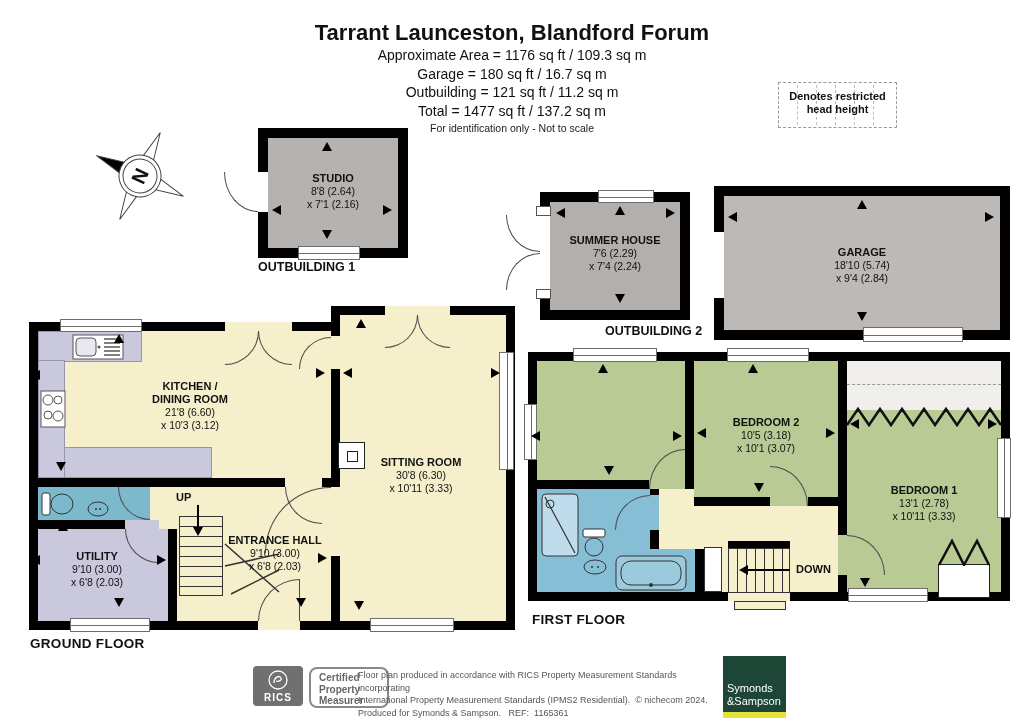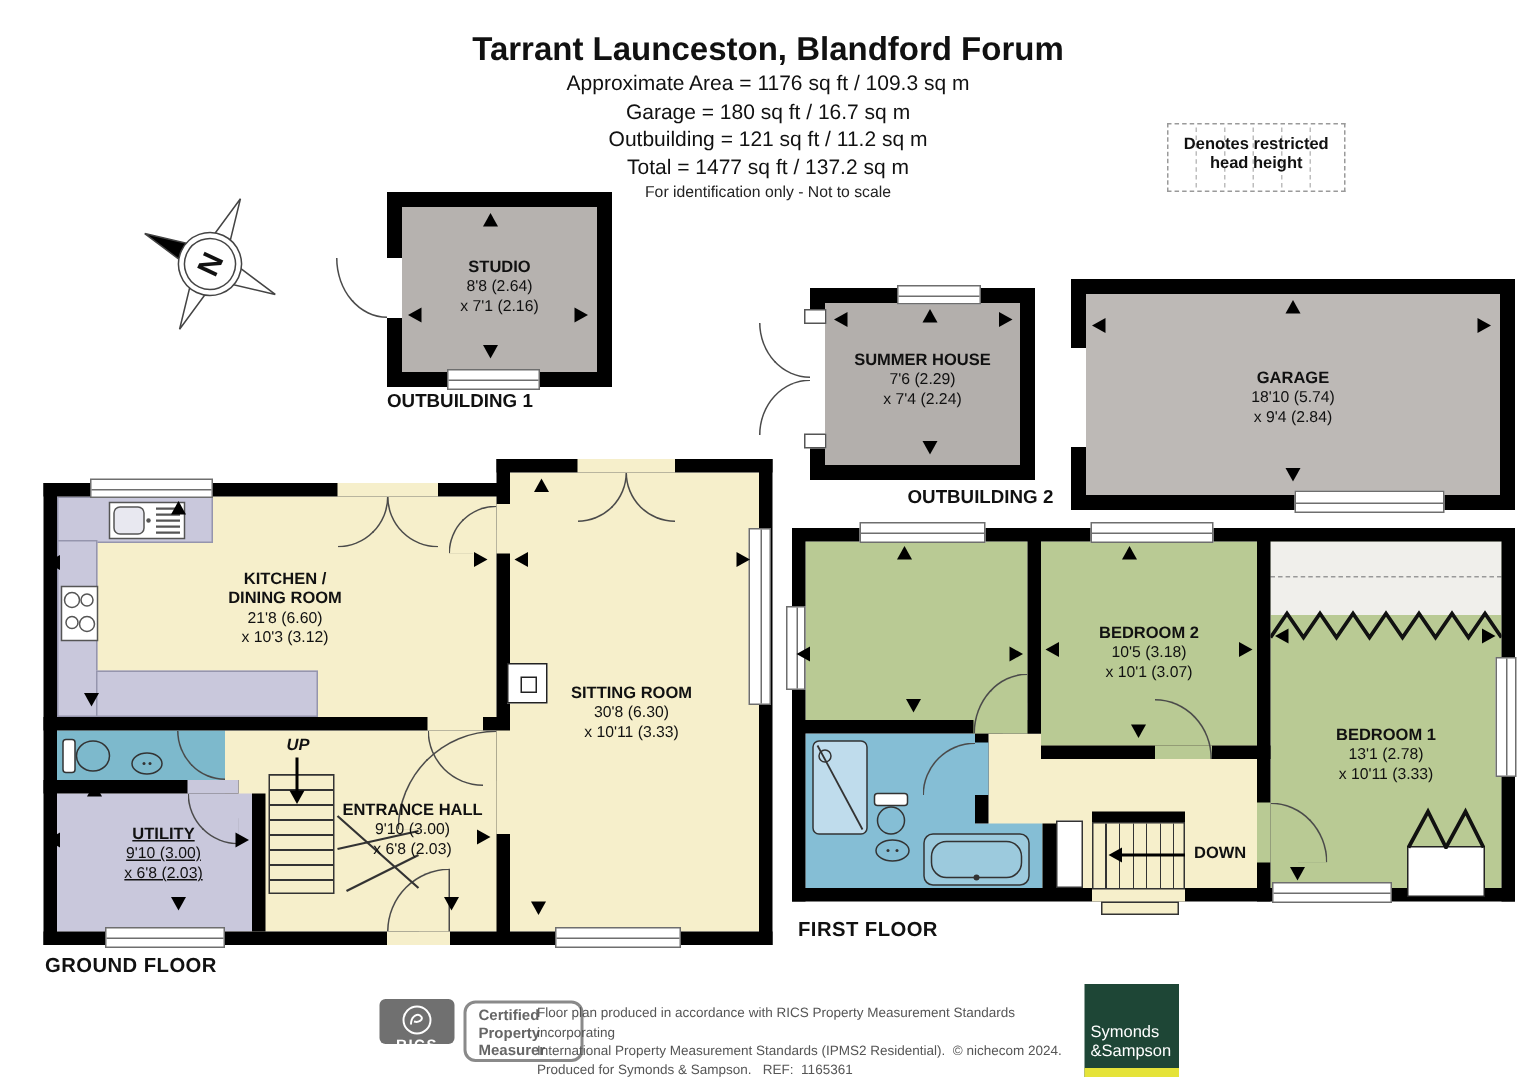--- a/index.html
+++ b/index.html
@@ -177,21 +177,21 @@
   <div class="arc" style="left:258px;top:579px;width:42px;height:42px;border-width:1.2px 1.2px 0 1.2px;border-top-left-radius:100%;"></div>
 
   <div class="abs" style="left:338px;top:442px;width:27px;height:27px;background:#fff;border:1.5px solid #222;box-sizing:border-box;">
     <div class="abs" style="left:8px;top:8px;width:9px;height:9px;border:1.5px solid #222;"></div>
   </div>
 
   <div class="stairsV" style="left:179px;top:516px;width:44px;height:80px;"></div>
   <svg class="abs" style="left:223px;top:540px;" width="60" height="56">
     <path d="M2,4 L56,52 M2,26 L56,14 M8,54 L56,30" stroke="#333" stroke-width="1.5" fill="none"></path>
   </svg>
-  <div class="uptxt" style="left:191px;top:491px;font-style:italic;">UP</div>
+  <div class="uptxt" style="left:176px;top:491px;">UP</div>
   <div class="abs" style="left:197px;top:505px;width:2px;height:24px;background:#000;"></div>
   <div class="arr ad" style="left:193px;top:527px;"></div>
 
   <svg class="abs" style="left:72px;top:334px;" width="52" height="26">
     <rect x="1" y="1" width="50" height="24" fill="#fff" stroke="#555"></rect>
     <rect x="4" y="4" width="20" height="18" rx="4" fill="#e8e8f0" stroke="#555"></rect>
     <circle cx="27" cy="13" r="1.5" fill="#555"></circle>
     <path d="M32,5 h16 M32,9 h16 M32,13 h16 M32,17 h16 M32,21 h16" stroke="#555" stroke-width="1.5"></path>
   </svg>
   <svg class="abs" style="left:40px;top:390px;" width="26" height="38">
@@ -236,21 +236,21 @@
   <div class="rlabel" style="left:348px;top:456px;width:146px;">
     <div class="rname">SITTING ROOM</div>
     <div class="rdim">30'8 (6.30)</div>
     <div class="rdim">x 10'11 (3.33)</div>
   </div>
   <div class="rlabel" style="left:202px;top:534px;width:146px;">
     <div class="rname">ENTRANCE HALL</div>
     <div class="rdim">9'10 (3.00)</div>
     <div class="rdim">x 6'8 (2.03)</div>
   </div>
-  <div class="rlabel" style="left:39px;top:550px;width:140px;text-decoration:underline;">
+  <div class="rlabel" style="left:27px;top:550px;width:140px;">
     <div class="rname">UTILITY</div>
     <div class="rdim">9'10 (3.00)</div>
     <div class="rdim">x 6'8 (2.03)</div>
   </div>
   <div class="floorlabel" style="left:30px;top:636px;">GROUND FLOOR</div>
 
   <div class="fill" style="left:659px;top:489px;width:179px;height:103px;background:#f6efcb;"></div>
   <div class="fill" style="left:537px;top:361px;width:148px;height:119px;background:#b9ca94;"></div>
   <div class="fill" style="left:694px;top:361px;width:144px;height:136px;background:#b9ca94;"></div>
   <div class="fill" style="left:847px;top:361px;width:154px;height:231px;background:#b9ca94;"></div>
@@ -341,21 +341,21 @@
     <div class="rdim">10'5 (3.18)</div>
     <div class="rdim">x 10'1 (3.07)</div>
   </div>
   <div class="rlabel" style="left:854px;top:484px;width:140px;">
     <div class="rname">BEDROOM 1</div>
     <div class="rdim">13'1 (2.78)</div>
     <div class="rdim">x 10'11 (3.33)</div>
   </div>
   <div class="floorlabel" style="left:532px;top:612px;">FIRST FLOOR</div>
 
-  <div class="abs" style="left:253px;top:666px;width:50px;height:30px;background:#707070;border-radius:4px;">
+  <div class="abs" style="left:253px;top:666px;width:50px;height:40px;background:#707070;border-radius:4px;">
     <svg class="abs" style="left:14px;top:3px;" width="22" height="22">
       <circle cx="11" cy="11" r="9" fill="none" stroke="#fff" stroke-width="1.3"></circle>
       <path d="M7,14 C7,8 12,6 14,9 C15,11 12,13 9,12" fill="none" stroke="#fff" stroke-width="1.3"></path>
     </svg>
     <div class="abs" style="left:0;top:26px;width:50px;text-align:center;color:#fff;font-weight:bold;font-size:10px;letter-spacing:1px;">RICS</div>
   </div>
   <div class="abs" style="left:309px;top:667px;width:80px;height:41px;border:2px solid #8a8a8a;border-radius:8px;box-sizing:border-box;padding:3px 0 0 8px;color:#666;font-weight:bold;font-size:10px;line-height:11.5px;">
     <div>Certified</div>
     <div>Property</div>
     <div>Measurer</div>

